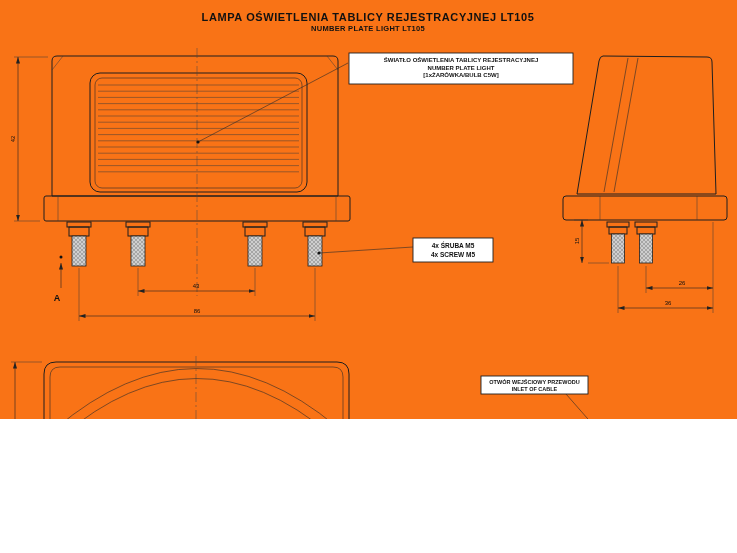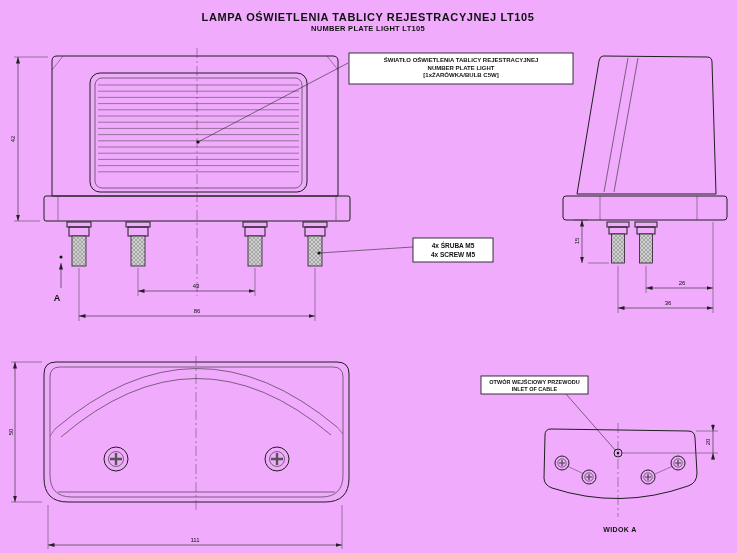--- a/index.html
+++ b/index.html
@@ -1,16 +1,16 @@
 <!DOCTYPE html>
 <html><head>
 <meta charset="utf-8">
 <style>
   html,body{margin:0;padding:0;background:#ffffff;}
-  .canvas{position:relative;width:737px;height:553px;background:#f0abfc;overflow:hidden;
+  .canvas{position:relative;width:737px;height:419px;background:#f97316;overflow:hidden;
           font-family:"Liberation Sans", sans-serif;}
   svg{display:block;}
   text{fill:#111;font-family:"Liberation Sans", sans-serif;}
   .t-main{font-size:11px;font-weight:bold;letter-spacing:.6px;}
   .t-sub{font-size:7.5px;font-weight:bold;letter-spacing:.3px;}
   .t-note{font-size:6px;font-weight:bold;}
   .t-note2{font-size:6.5px;font-weight:bold;}
   .t-note3{font-size:5.5px;font-weight:bold;}
   .t-dim{font-size:6px;}
   .t-view{font-size:7px;font-weight:bold;letter-spacing:.4px;}

